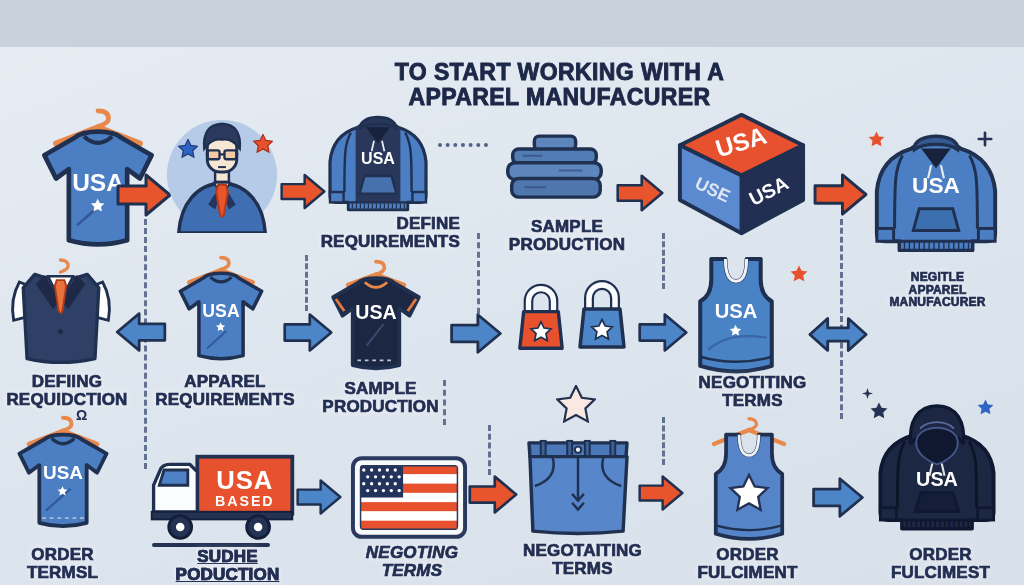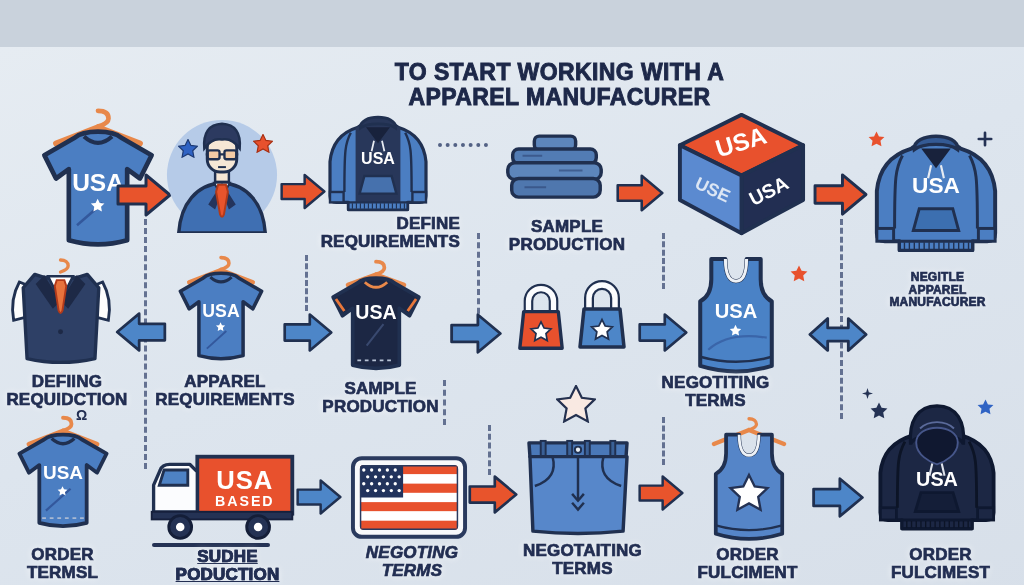--- a/index.html
+++ b/index.html
@@ -226,21 +226,21 @@
     <path d="M33,6 L47,6 Q47,28 57.5,28 Q68,28 68,6 L82,6 L82,26 Q82,42 93,48 L93,112 Q57.5,123 22,112 L22,48 Q33,42 33,26 Z" fill="#4a82c6" stroke="#203050" stroke-width="4" stroke-linejoin="round"></path>
     <path d="M47,6 Q47,28 57.5,28 Q68,28 68,6" fill="none" stroke="#eef2f7" stroke-width="3"></path>
     <path d="M22,103 Q57.5,113 93,103" fill="none" stroke="#203050" stroke-width="2.5"></path>
     <path d="M30,96 Q50,78 88,84" fill="none" stroke="#33589c" stroke-width="2.2" opacity=".7"></path>
     <text x="57.5" y="64" text-anchor="middle" font-size="20" fill="#fff">USA</text>
     <polygon transform="translate(51,71) scale(0.6)" points="10,0.5 12.9,6.4 19.4,7.2 14.7,11.7 15.9,18.2 10,15 4.1,18.2 5.3,11.7 0.6,7.2 7.1,6.4" fill="#fff"></polygon>
   </svg>
   <svg class="abs" style="left:790px;top:218px;" width="18" height="17" viewBox="0 0 20 19">
     <polygon points="10,0.5 12.9,6.4 19.4,7.2 14.7,11.7 15.9,18.2 10,15 4.1,18.2 5.3,11.7 0.6,7.2 7.1,6.4" fill="#e8512d"></polygon>
   </svg>
-  <div class="abs label" style="left:648px;top:327px;width:135px;">NEGOTITING
+  <div class="abs label" style="left:685px;top:327px;width:135px;">NEGOTITING
 TERMS</div>
 
   <svg class="abs" style="left:806px;top:265px;" width="64" height="45" viewBox="0 0 64 48">
     <polygon points="2,24 21,7 21,17 43,17 43,7 62,24 43,41 43,31 21,31 21,41" fill="#4d86c8" stroke="#203050" stroke-width="3" stroke-linejoin="round"></polygon>
   </svg>
 
   <svg class="abs" style="left:6px;top:366px;" width="114" height="125" viewBox="0 0 120 132">
     <path d="M60,5 c6,0 9,2.5 9,6.5 c0,3.5 -4,5.5 -9,7" fill="none" stroke="#e8884a" stroke-width="4" stroke-linecap="round"></path>
     <path d="M60,19 L24,33 M60,19 L96,33" stroke="#e8884a" stroke-width="5" stroke-linecap="round"></path>
     <path d="M40,28 C48,21 72,21 80,28 L106,43 L96,63 L85,55 L85,116 Q60,123 35,116 L35,55 L24,63 L14,43 Z" fill="#4b7ec2" stroke="#203050" stroke-width="4" stroke-linejoin="round"></path>

